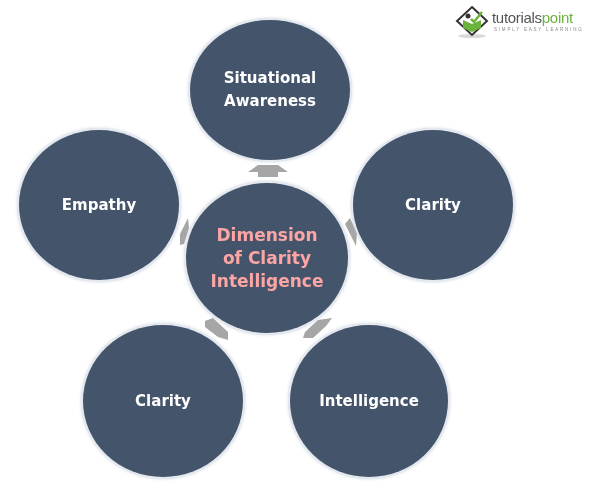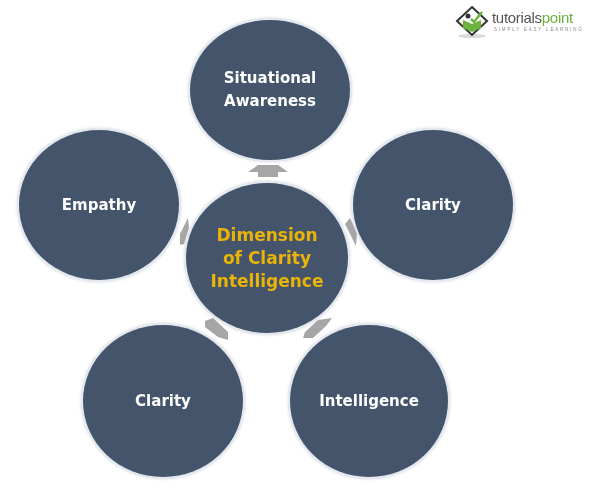--- a/index.html
+++ b/index.html
@@ -7,21 +7,21 @@
            font-family: "DejaVu Sans", sans-serif; }
     .node {
       position: absolute; border-radius: 50%;
       background: #44546A;
       box-shadow: 0 0 0 2px #e4e8ef, 0 0 3px 2px rgba(180,190,205,0.6);
       display: flex; align-items: center; justify-content: center;
       text-align: center; color: #ffffff; font-weight: bold;
       font-size: 15px; line-height: 23px;
     }
     .node span { display: block; padding: 0 6px; }
-    .center-node { color: #eab308; font-size: 17px; line-height: 23px; }
+    .center-node { color: #fca5a5; font-size: 17px; line-height: 23px; }
     .connector { position: absolute; }
     .logo { position: absolute; left: 454px; top: 5px; width: 142px; height: 34px; }
     .logo-text { position: absolute; left: 38px; top: 4px; font-family: "Liberation Sans", sans-serif;
                  font-weight: normal; font-size: 15px; letter-spacing: -0.3px; color: #555; }
     .logo-text .accent { color: #6cb33e; }
     .logo-sub { position: absolute; left: 40px; top: 22px; font-family: "Liberation Sans", sans-serif;
                 font-size: 4.5px; letter-spacing: 1.8px; color: #888; }
   </style>
 </head>
 <body>

